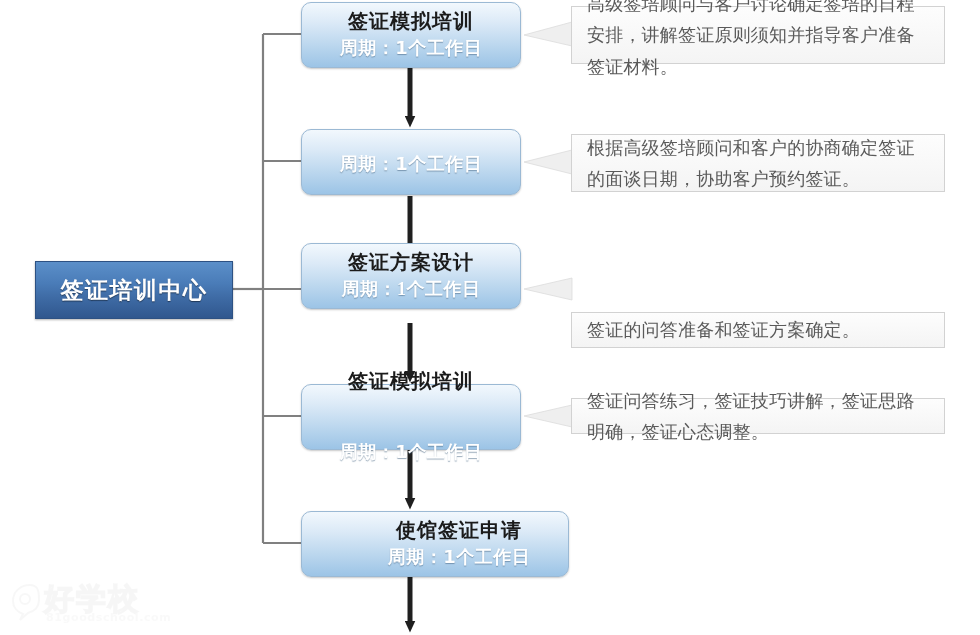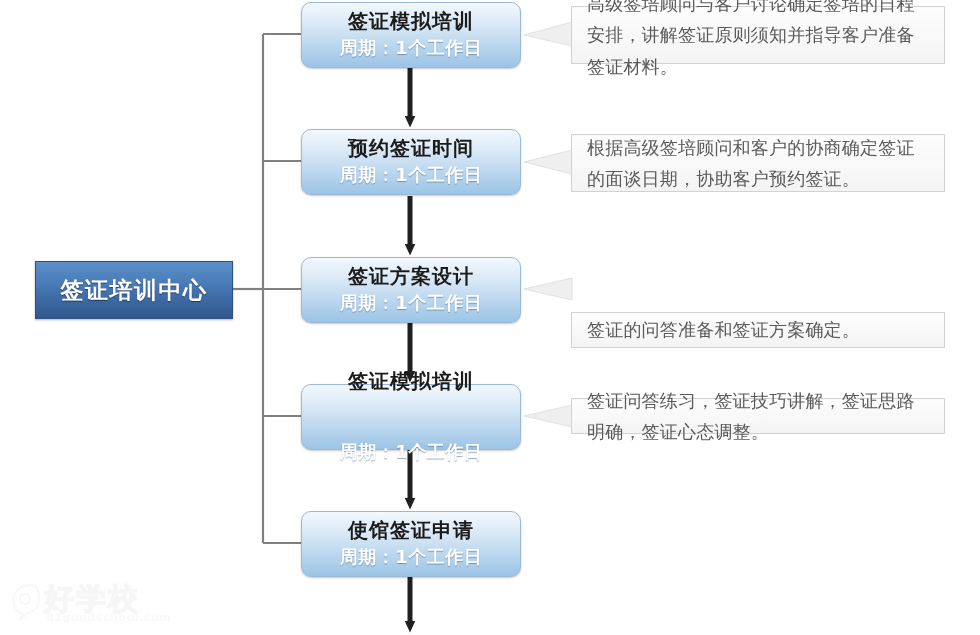--- a/index.html
+++ b/index.html
@@ -191,35 +191,34 @@
   <div class="root-node">
     <span class="root-label">签证培训中心</span>
   </div>
 
   <div class="step-box" style="top:2px;">
     <span class="step-title">签证模拟培训</span>
     <span class="step-sub">周期：1个工作日</span>
   </div>
 
   <div class="step-box" style="top:129px;">
-    <span class="step-title">预约签证时间</span>
-    <span class="step-sub">周期：1个工作日</span>
-  </div>
-
-  <div class="step-box" style="top:257px;">
+    <span class="step-sub">周期：1个工作日</span>
+  </div>
+
+  <div class="step-box" style="top:243px;font-family:Liberation Serif, serif;">
     <span class="step-title">签证方案设计</span>
     <span class="step-sub">周期：1个工作日</span>
   </div>
 
   <div class="step-box" style="top:384px;gap:44px;">
     <span class="step-title">签证模拟培训</span>
     <span class="step-sub">周期：1个工作日</span>
   </div>
 
-  <div class="step-box" style="top:511px;">
+  <div class="step-box" style="top:511px;padding-left:48px;">
     <span class="step-title">使馆签证申请</span>
     <span class="step-sub">周期：1个工作日</span>
   </div>
 
   <div class="note-box" style="top:6px; height:58px;">
     <span class="note-text">高级签培顾问与客户讨论确定签培的日程安排，讲解签证原则须知并指导客户准备签证材料。</span>
   </div>
 
   <div class="note-box" style="top:134px; height:58px;">
     <span class="note-text">根据高级签培顾问和客户的协商确定签证的面谈日期，协助客户预约签证。</span>

